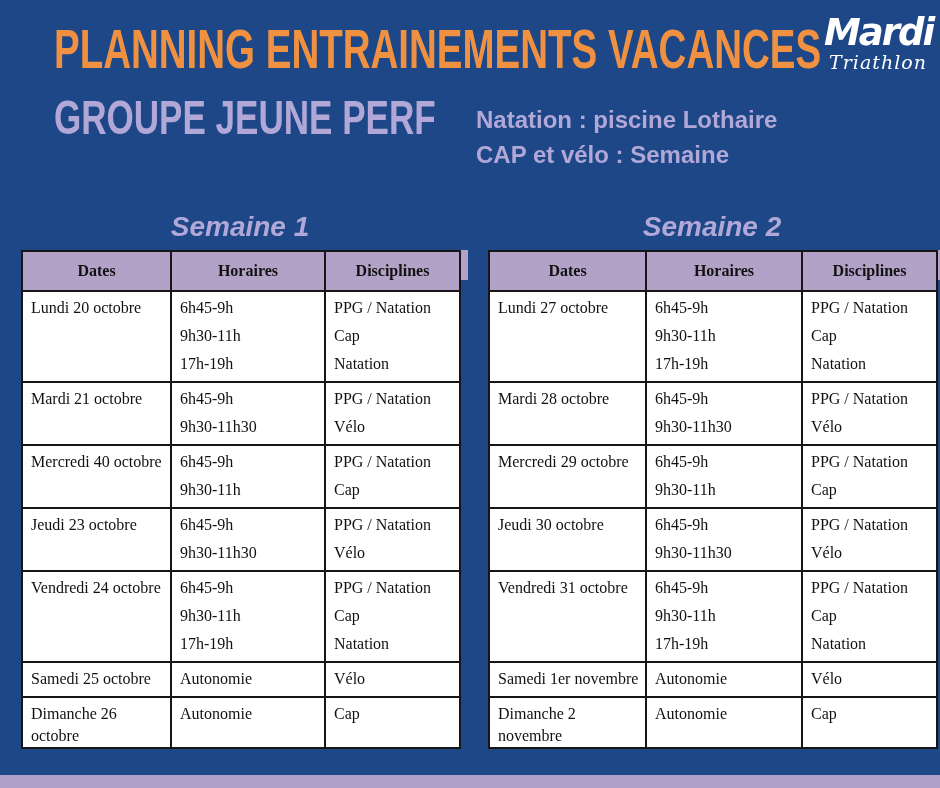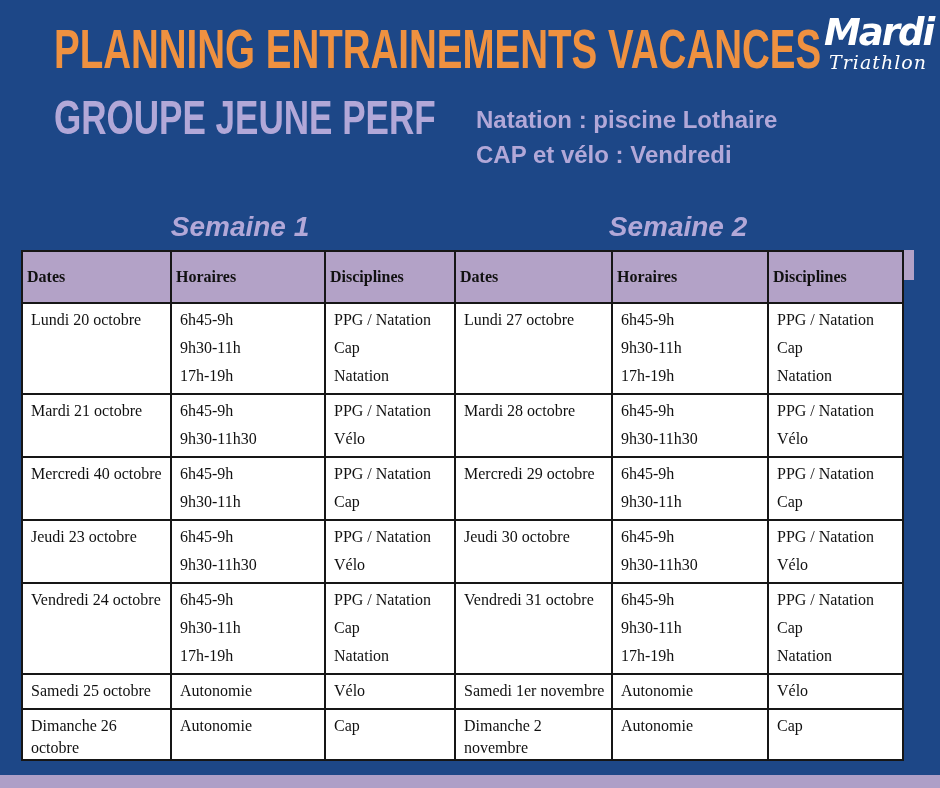--- a/index.html
+++ b/index.html
@@ -48,21 +48,21 @@
     white-space:nowrap;
     transform:scaleX(0.73);transform-origin:left top;
   }
   .locations{
     position:absolute;left:476px;top:102px;
     font-size:24px;font-weight:bold;line-height:35px;
     color:var(--lavender-text);
   }
   .week{position:absolute;top:207px;}
   .week-1{left:21px;width:438px;}
-  .week-2{left:454px;width:448px;}
+  .week-2{left:488px;width:448px;}
   .week-title{
     height:43px;padding-top:4px;
     text-align:center;
     font-size:28px;font-weight:bold;font-style:italic;
     color:var(--lavender-text);
   }
   .table-wrap{position:relative;}
   .header-ext{
     position:absolute;top:0;height:30px;
     background:var(--table-header-bg);
@@ -73,22 +73,22 @@
     position:relative;
     border-collapse:collapse;table-layout:fixed;
     background:#ffffff;
     font-family:"Liberation Serif",serif;color:#111111;
     width:100%;
   }
   table.planning th{
     background:var(--table-header-bg);
     border:2px solid var(--table-border);
     font-size:16px;font-weight:bold;
-    height:29px;padding:16px 4px;
-    text-align:left;vertical-align:middle;
+    height:29px;padding:10px 4px;
+    text-align:center;vertical-align:middle;
   }
   table.planning td{
     border:2px solid var(--table-border);
     vertical-align:top;
     padding:5px 2px 0 8px;
     font-size:16px;line-height:22px;
   }
   .slot-line{height:28px;}
   .bottom-strip{
     position:absolute;left:0;top:775px;width:940px;height:13px;
@@ -102,21 +102,21 @@
 
 <div class="logo">
   <div class="logo-metz">Mardi</div>
   <div class="logo-triathlon">Triathlon</div>
 </div>
 
 <div class="group-title">GROUPE JEUNE PERF</div>
 
 <div class="locations">
   <div>Natation : piscine Lothaire</div>
-  <div>CAP et vélo : Vendredi</div>
+  <div>CAP et vélo : Semaine</div>
 </div>
 
 <section class="week week-1">
   <div class="week-title">Semaine 1</div>
   <div class="table-wrap">
     <div class="header-ext"></div>
     <table class="planning">
       <colgroup>
           <col style="width:149px">
           <col style="width:154px">

